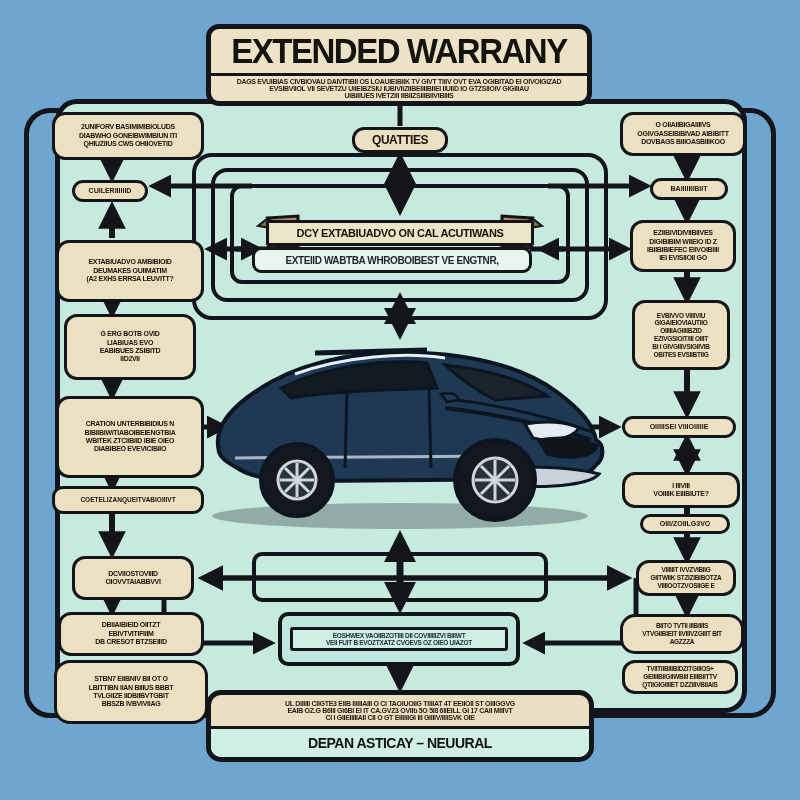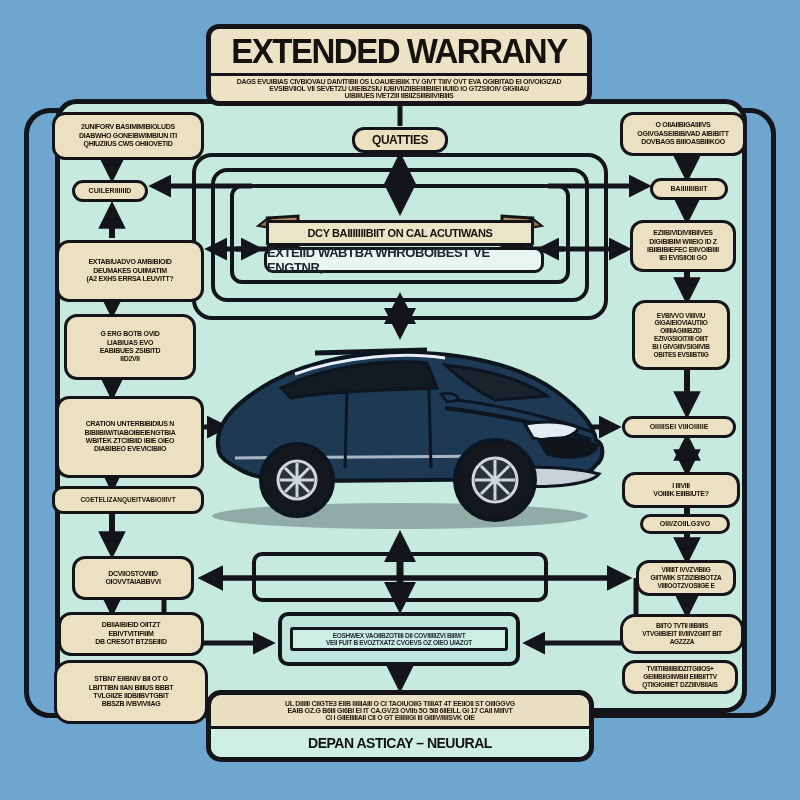--- a/index.html
+++ b/index.html
@@ -27,23 +27,23 @@
   #title-main{font-size:33px;font-weight:bold;letter-spacing:-1.5px;color:#15130f;
               text-align:center;line-height:44px;height:44px;transform:scaleY(1.08);}
   #title-sub{border-top:3px solid #14141b;flex:1;display:flex;align-items:center;justify-content:center;
              font-size:7px;font-weight:bold;color:#241a0c;text-align:center;padding:1px 8px;}
   
   #qualities{left:352px;top:127px;width:96px;height:26px;font-size:12px;border-radius:12px;letter-spacing:-0.5px;}
   
   #banner-bar{left:266px;top:220px;width:268px;height:26px;background:#ece4c6;border:3.5px solid #14141b;
               border-radius:2px;display:flex;align-items:center;justify-content:center;
               font-size:11px;font-weight:bold;color:#17130c;letter-spacing:-0.4px;}
-  #banner-sub{left:264px;top:247px;width:280px;height:26px;background:#e9f5f1;border:3.5px solid #14141b;
+  #banner-sub{left:252px;top:247px;width:280px;height:26px;background:#e9f5f1;border:3.5px solid #14141b;
               border-radius:9px;display:flex;align-items:center;justify-content:center;
-              font-size:13px;font-weight:bold;color:#20262e;letter-spacing:-0.4px;}
+              font-size:10px;font-weight:bold;color:#20262e;letter-spacing:-0.4px;}
   
   #bottom-box{left:278px;top:612px;width:242px;height:54px;background:#bfe6da;border:4px solid #14141b;
               border-radius:10px;display:flex;align-items:center;justify-content:center;}
   #bottom-box-inner{width:206px;border:3px solid #14141b;background:#cdeee3;border-radius:3px;
               font-size:6.5px;font-weight:bold;color:#1d2733;text-align:center;padding:2px 3px;}
   
   #bottom-banner{left:206px;top:690px;width:388px;height:72px;background:#e9dfc2;border:5px solid #14141b;
               border-radius:15px;display:flex;flex-direction:column;overflow:hidden;}
   #bottom-banner-par{flex:1;display:flex;align-items:center;justify-content:center;text-align:center;
               font-size:7px;font-weight:bold;color:#241a0c;padding:1px 10px;}
@@ -123,21 +123,21 @@
   </div>
 
   <div id="qualities" class="abs bx pill">QUATTIES</div>
 
   <svg class="abs" style="left:240px;top:212px;" width="320" height="46">
     <path d="M28,6 L58,4 L58,34 L28,36 L40,21 Z" fill="#b5895a" stroke="#14141b" stroke-width="3"></path>
     <path d="M292,6 L262,4 L262,34 L292,36 L280,21 Z" fill="#b5895a" stroke="#14141b" stroke-width="3"></path>
     <path d="M28,6 L18,14 L30,16 Z M292,6 L302,14 L290,16 Z" fill="#8a6a42" stroke="#14141b" stroke-width="2"></path>
   </svg>
 
-  <div id="banner-bar" class="abs">DCY BAIIIIIIIBIIT ON CAL ACUTIWANS</div>
+  <div id="banner-bar" class="abs">DCY EXTABIUADVO ON CAL ACUTIWANS</div>
   <div id="banner-sub" class="abs">EXTEIID WABTBA WHROBOIBEST VE ENGTNR,</div>
 
   <svg class="abs" style="left:195px;top:328px;" width="420" height="210" viewBox="0 0 420 210" role="img">
     <ellipse cx="205" cy="188" rx="188" ry="13" fill="rgba(20,30,40,0.30)"></ellipse>
     <path d="M24,124 C18,100 34,78 76,54 C118,31 172,22 228,25 C288,28 332,42 362,64 C386,82 398,96 401,112 C410,117 409,131 401,137 C392,149 372,152 350,151 L118,153 C92,155 58,150 44,141 C30,133 26,130 24,124 Z" fill="#1d3954" stroke="#0c1520" stroke-width="4"></path>
     <path d="M86,60 C130,38 190,31 232,35 L242,60 C185,62 130,64 96,70 Z" fill="#141a22" stroke="#0c1520" stroke-width="3"></path>
     <path d="M250,37 C295,42 330,53 352,68 L300,72 C280,62 262,48 250,37 Z" fill="#1a222c" stroke="#0c1520" stroke-width="3"></path>
     <path d="M100,46 C150,28 210,24 250,30" fill="none" stroke="#e8eef5" stroke-width="3"></path>
     <path d="M120,25 L232,22" fill="none" stroke="#0c1520" stroke-width="5"></path>
     <path d="M250,80 C300,86 350,96 396,112" fill="none" stroke="#0c1520" stroke-width="4"></path>

